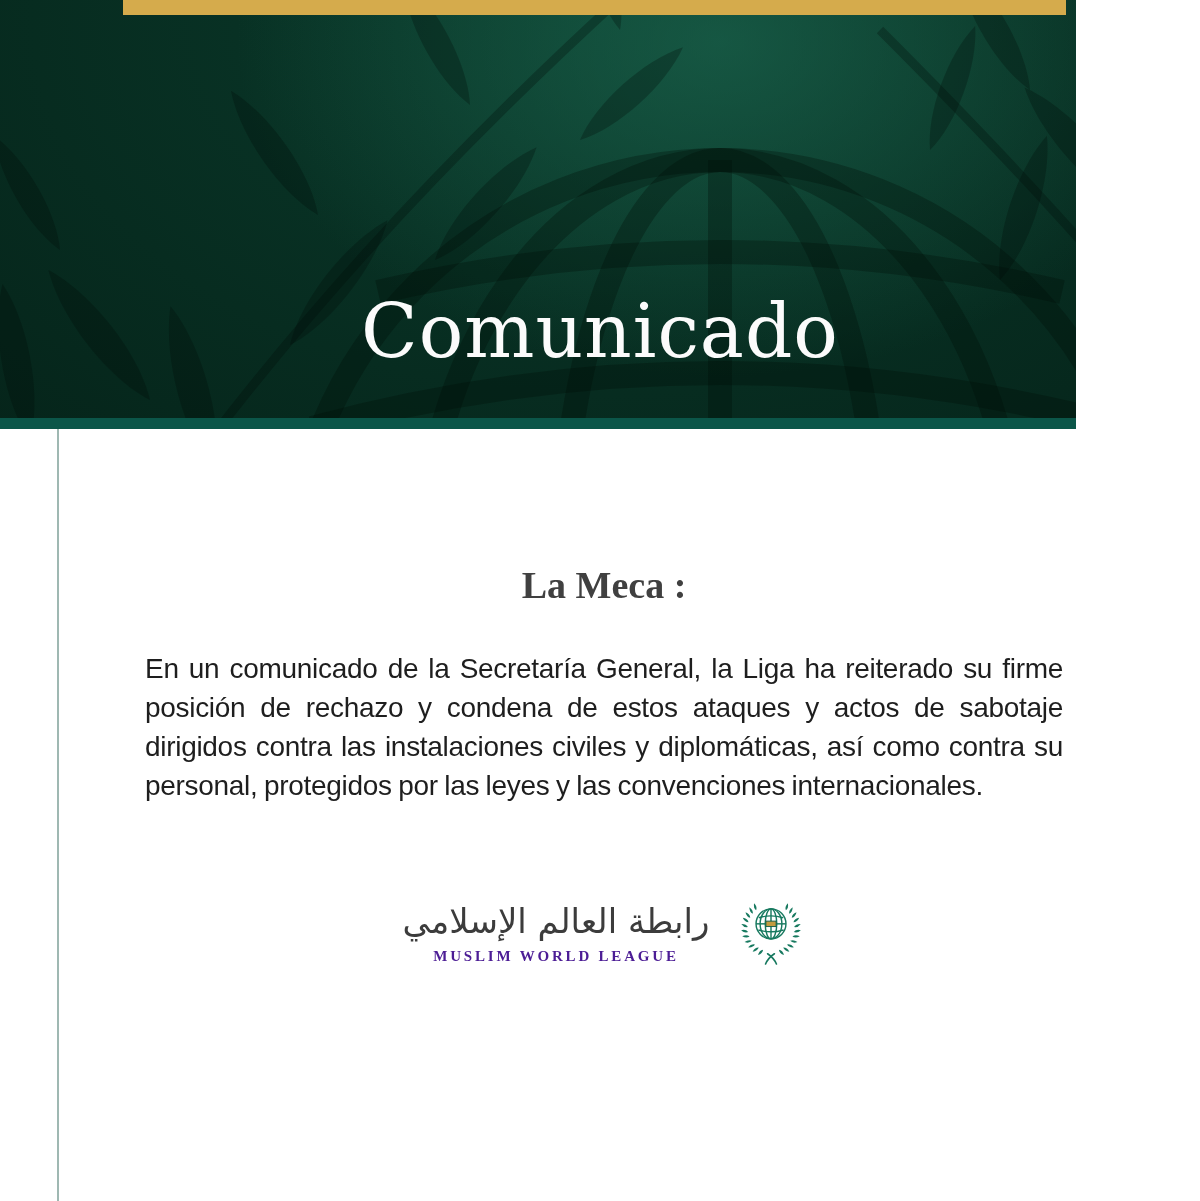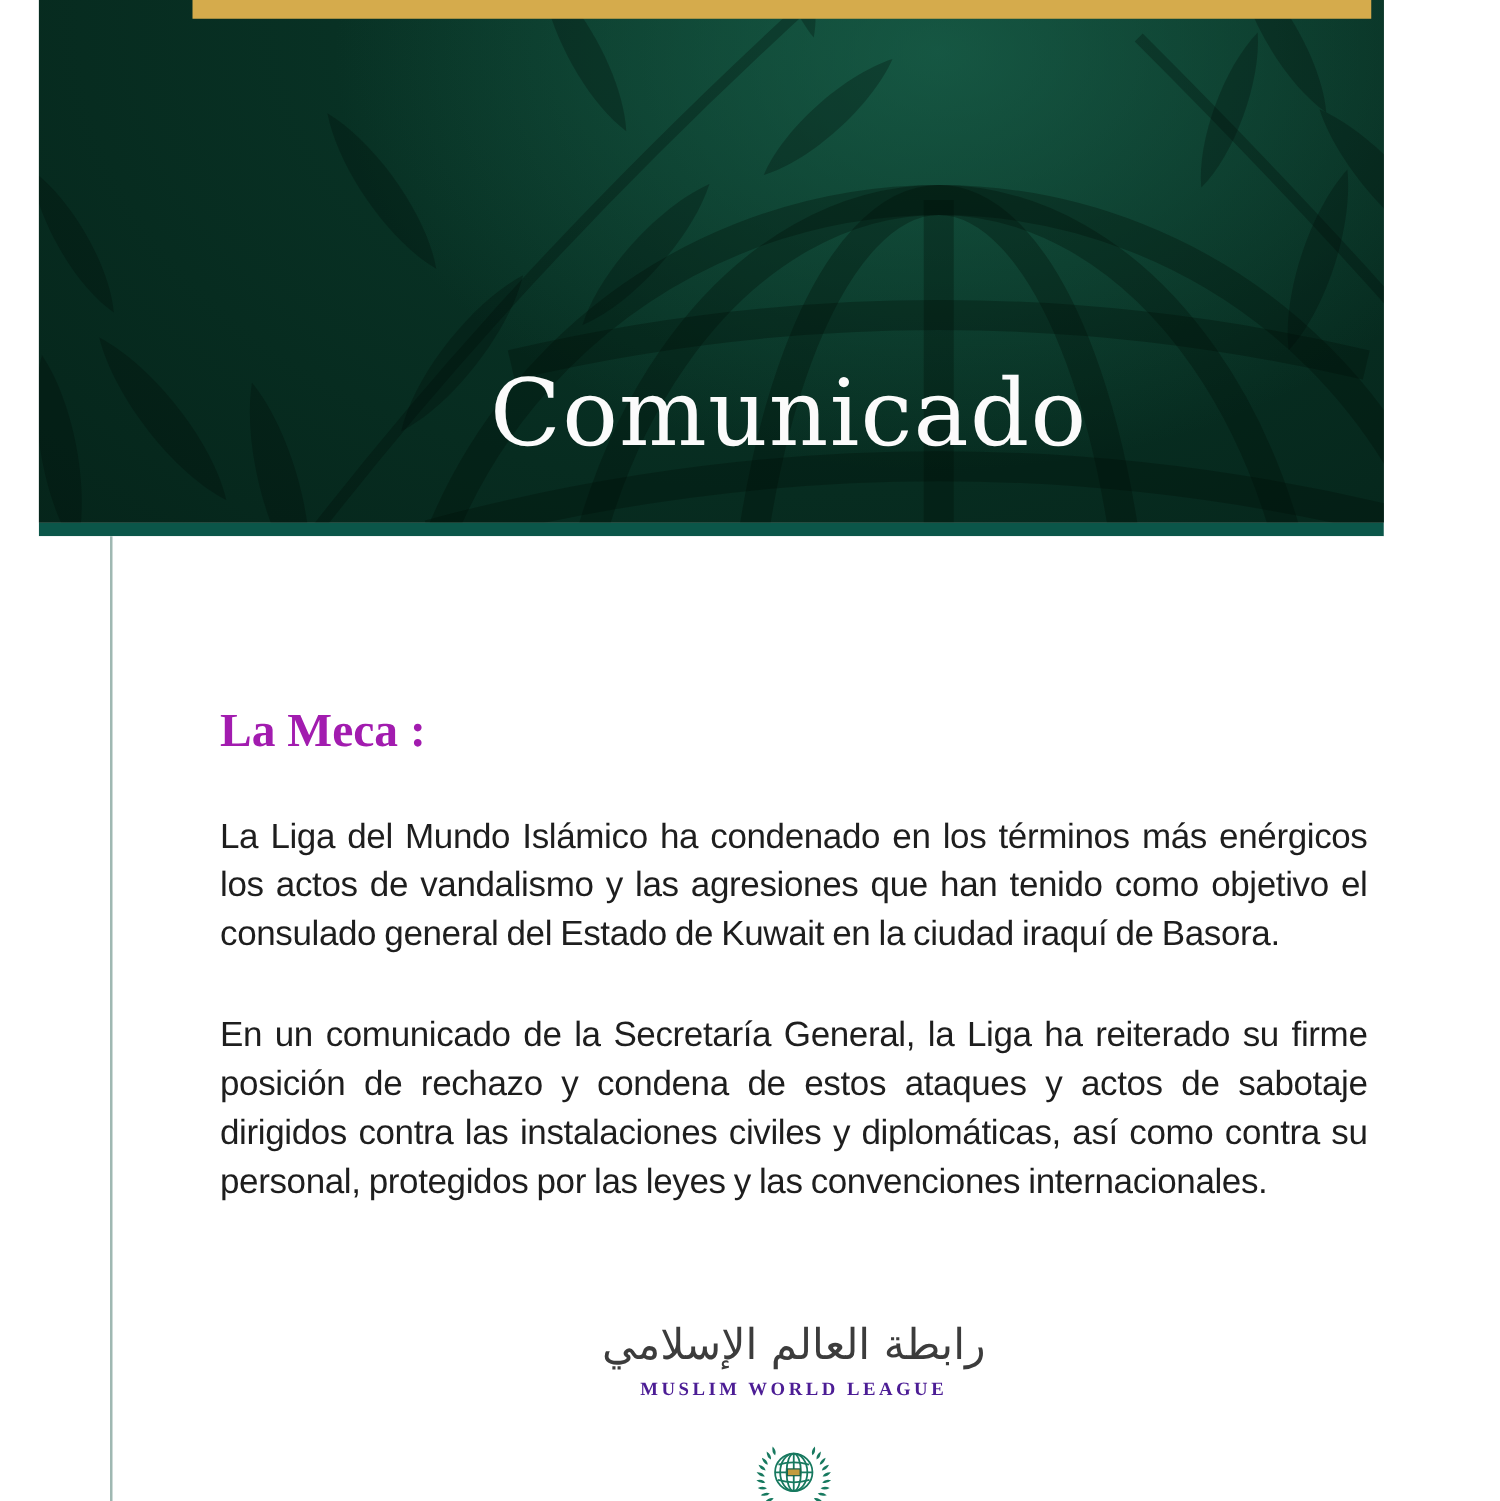--- a/index.html
+++ b/index.html
@@ -1,18 +1,18 @@
 <!DOCTYPE html>
 <html><head>
 <meta charset="utf-8">
 <style>
   * { margin:0; padding:0; box-sizing:border-box; }
   html,body { width:1200px; }
   body { font-family:"Liberation Sans", sans-serif; background:#ffffff; }
-  .page { position:relative; width:1076px; height:1201px; overflow:hidden; background:#ffffff;margin-left:31px; }
+  .page { position:relative; width:1076px; height:1201px; overflow:hidden; background:#ffffff; }
 
   
   .hero {
     position:relative; width:1200px; height:418px; overflow:hidden;
     background-color:#062a1e;
     background-image:
       radial-gradient(ellipse 780px 540px at 60% 10%, rgba(30,108,84,0.60) 0%, rgba(30,108,84,0.0) 62%),
       radial-gradient(ellipse 1500px 1000px at 50% 4%, #0a3a2b 0%, #052319 62%, #021209 100%);
   }
   .gold-bar {
@@ -31,33 +31,33 @@
 
   
   .content { position:relative; width:1200px; height:772px; background:#ffffff; }
   .rule { position:absolute; top:0; bottom:0; width:2px; background:#9fb8b2; }
   .rule-left  { left:57px; }
   .rule-right { left:1152px; }
 
   .text-col { padding:134px 137px 0 145px; }
   .dateline {
     font-family:"Liberation Serif", serif; font-weight:700;
-    font-size:38px; line-height:44px; color:#a21caf;
+    font-size:38px; line-height:44px; color:#404040;text-align:center;
   }
   .para {
     margin-top:42px;
     font-size:28px; line-height:39px; color:#1e1e1e;
     letter-spacing:-0.3px; word-spacing:-1px;
     text-align:justify;
   }
 
   
   .logo-row {
     margin-top:90px;
-    display:flex; align-items:center; justify-content:center; gap:28px;flex-direction:column;
+    display:flex; align-items:center; justify-content:center; gap:28px;
   }
   .logo-text { text-align:center; }
   .logo-arabic {
     font-family:"DejaVu Sans", sans-serif;
     font-size:34px; line-height:1.35; color:#3c3c3c;
     direction:rtl;
   }
   .logo-latin {
     margin-top:4px;
     font-family:"Liberation Serif", serif; font-weight:700;
@@ -119,21 +119,20 @@
 
   <div class="teal-strip"></div>
 
   <main class="content">
     <div class="rule rule-left"></div>
     <div class="rule rule-right"></div>
 
     <div class="text-col">
       <h2 class="dateline">La Meca :</h2>
 
-      <p class="para">La Liga del Mundo Islámico ha condenado en los términos más enérgicos los actos de vandalismo y las agresiones que han tenido como objetivo el consulado general del Estado de Kuwait en la ciudad iraquí de Basora.</p>
 
       <p class="para">En un comunicado de la Secretaría General, la Liga ha reiterado su firme posición de rechazo y condena de estos ataques y actos de sabotaje dirigidos contra las instalaciones civiles y diplomáticas, así como contra su personal, protegidos por las leyes y las convenciones internacionales.</p>
 
       <div class="logo-row">
         <div class="logo-text">
           <div class="logo-arabic">رابطة العالم الإسلامي</div>
           <div class="logo-latin">MUSLIM WORLD LEAGUE</div>
         </div>
 
         <svg class="emblem-svg" viewBox="0 0 100 108" aria-hidden="true">

